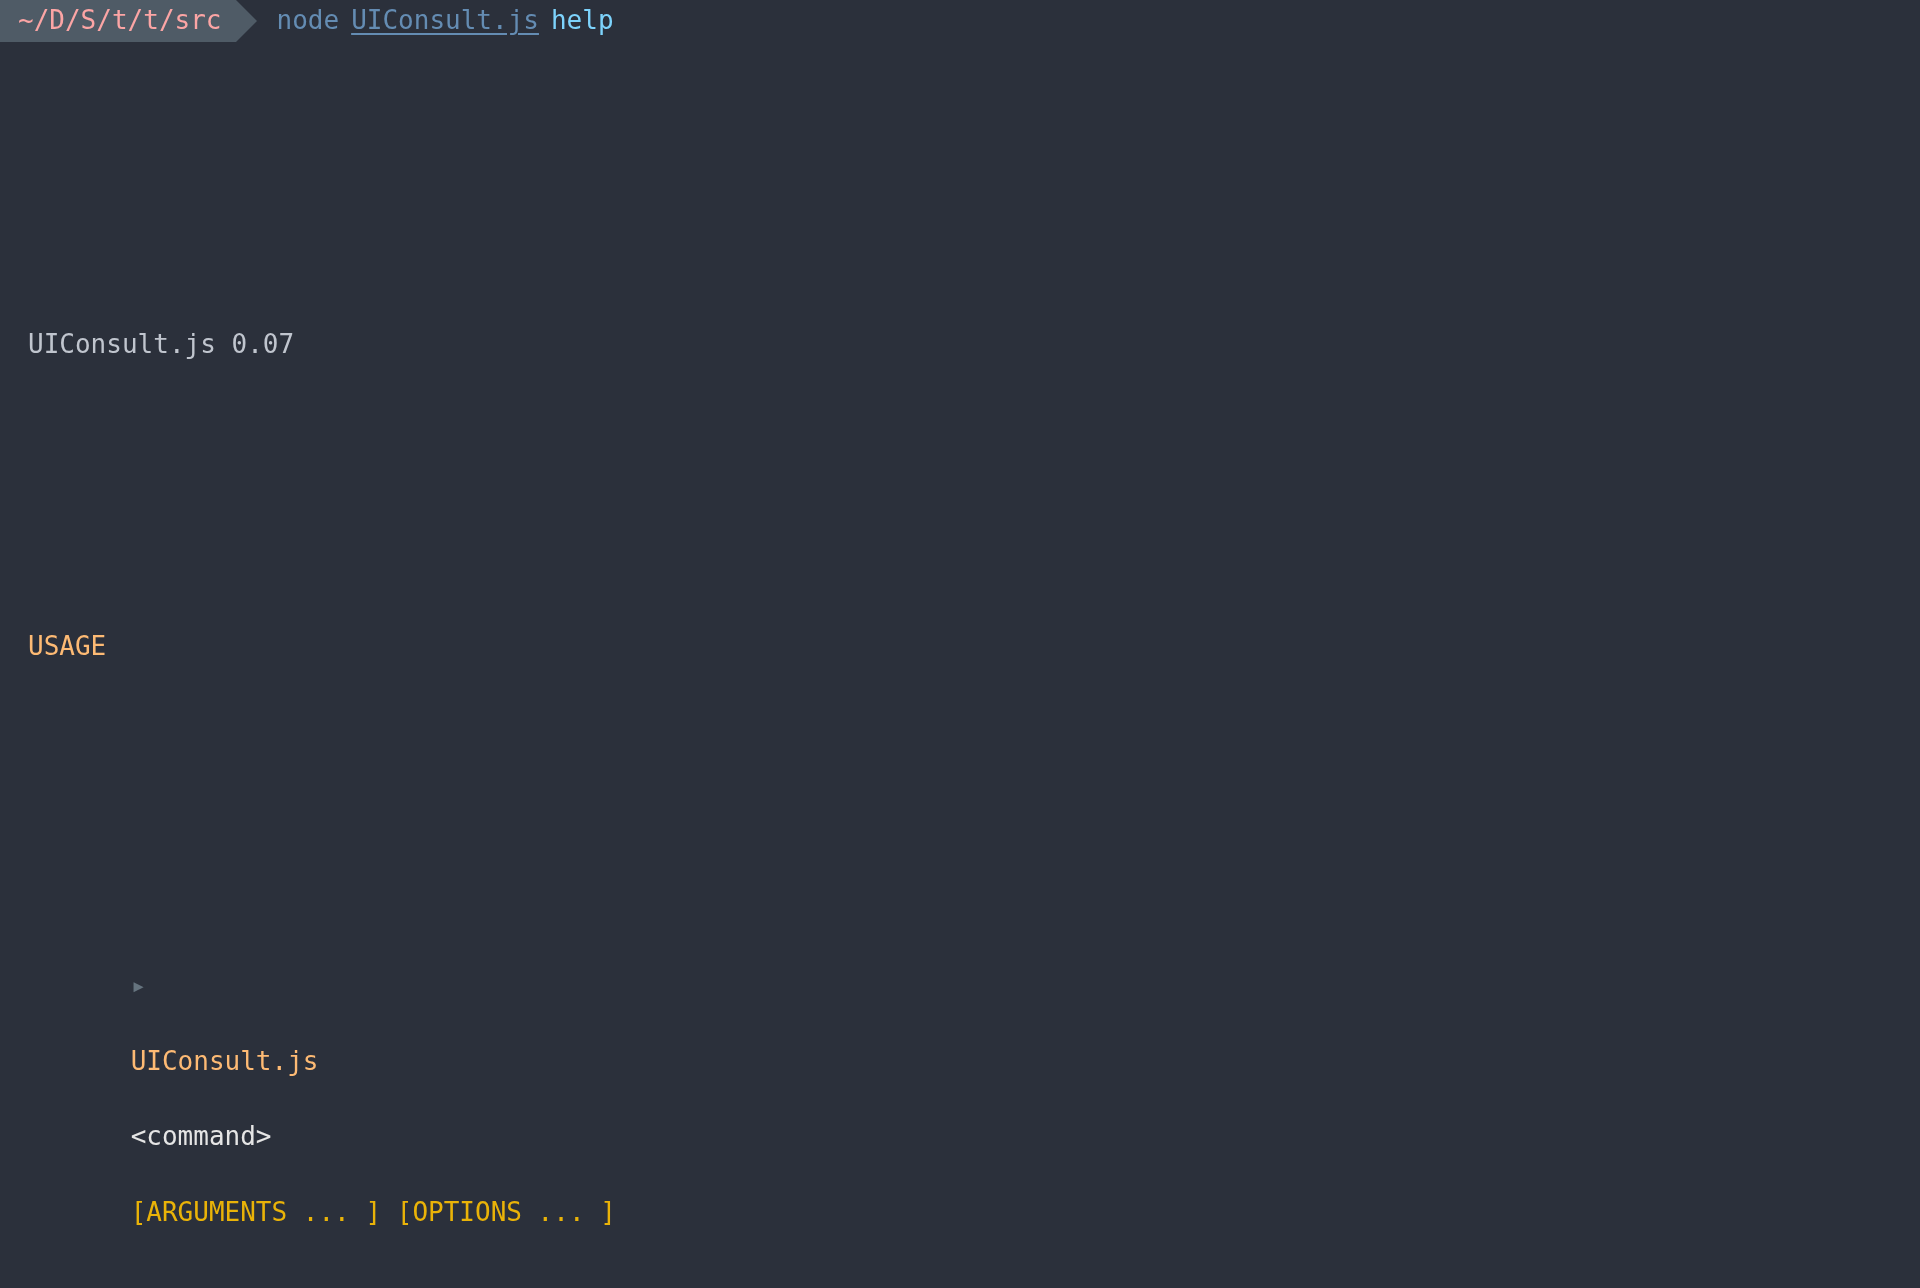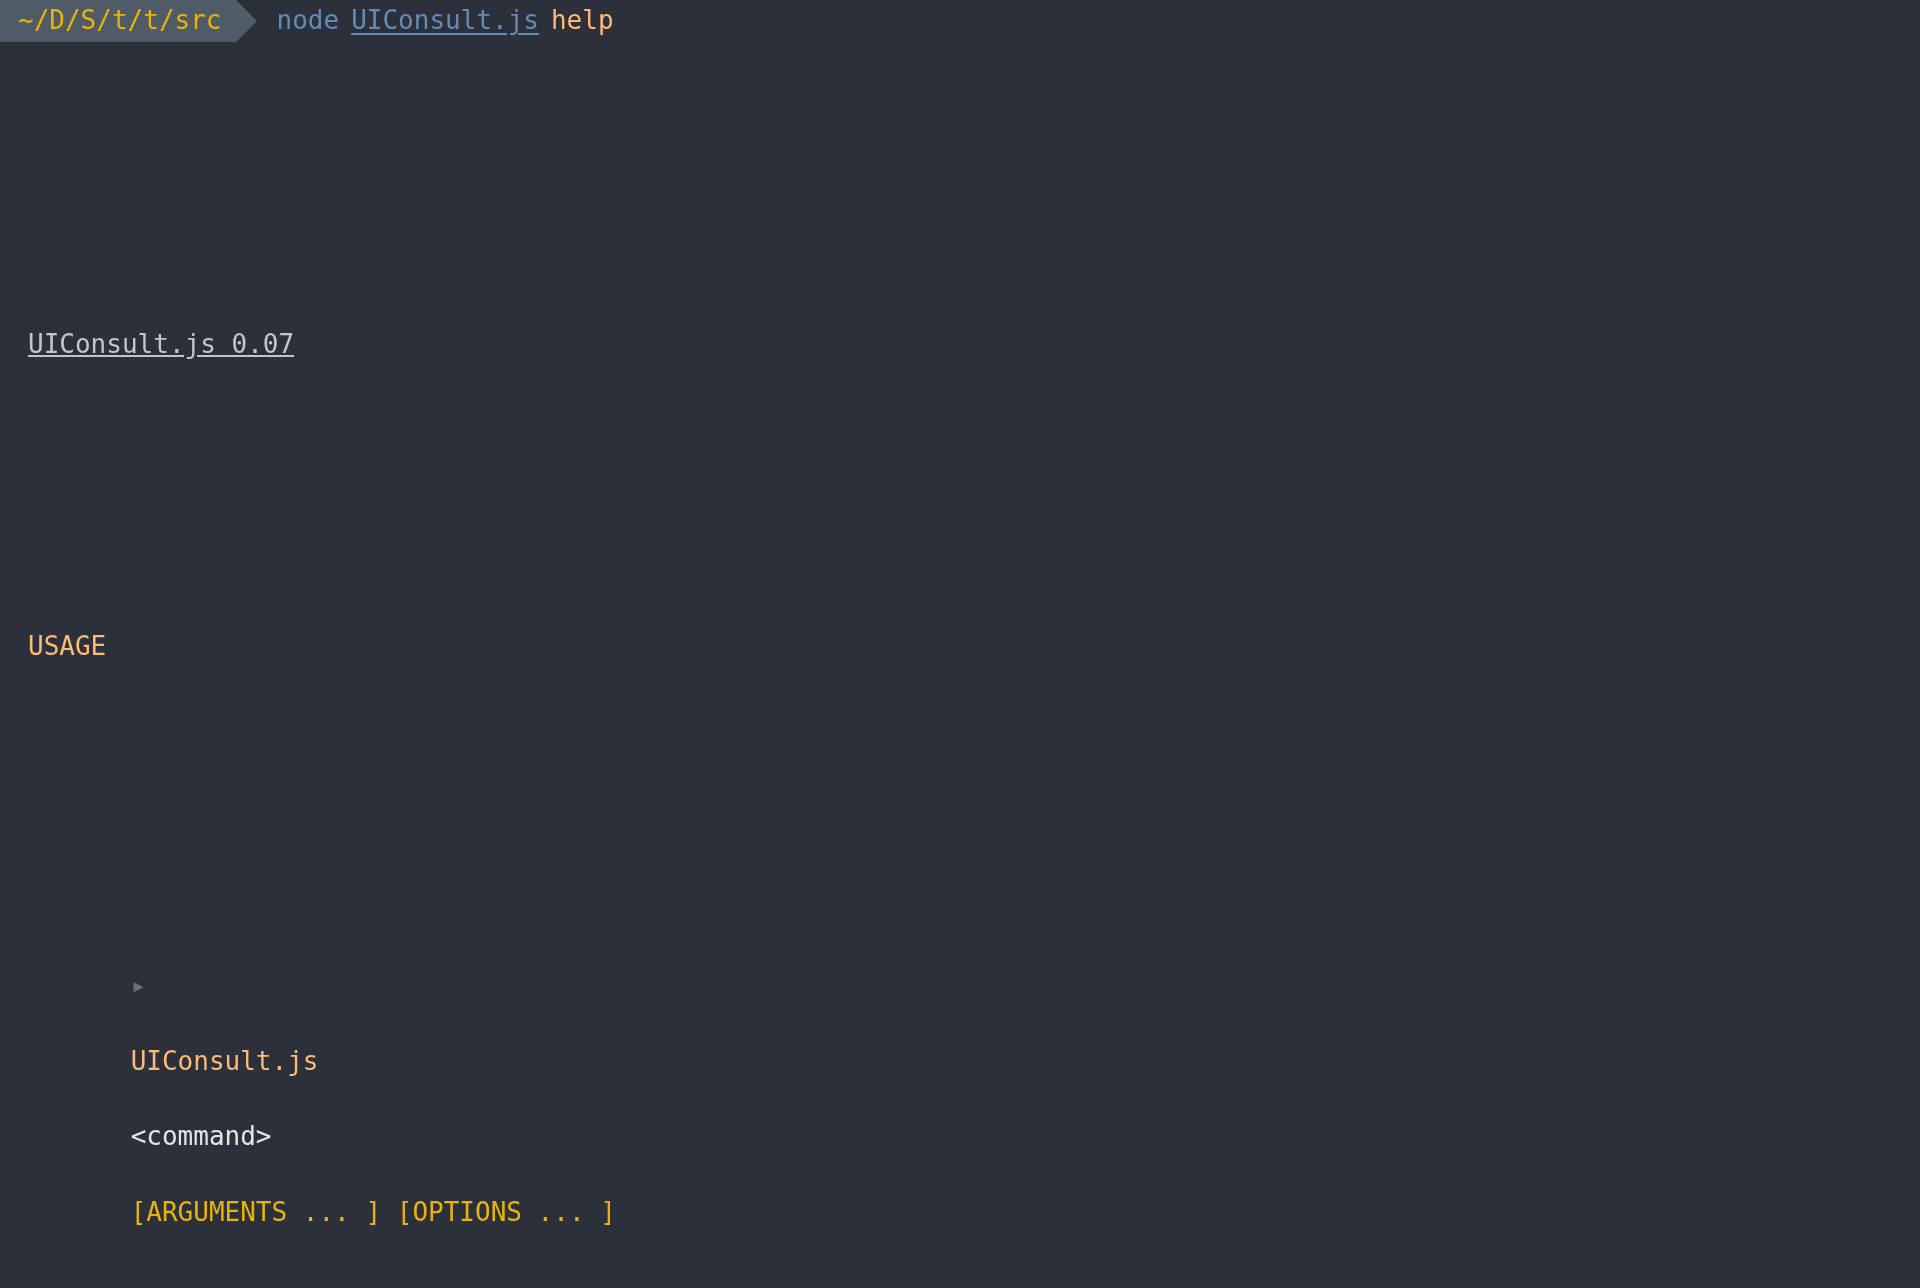--- a/index.html
+++ b/index.html
@@ -20,21 +20,21 @@
     display: flex;
     align-items: center;
     height: 42px;
     background: #2b303b;
     white-space: nowrap;
   }
   .prompt-path-seg {
     display: flex;
     align-items: center;
     background: #4f5b66;
-    color: #eab308;
+    color: #fca5a5;
     height: 42px;
     padding: 0 14px 0 18px;
     position: relative;
     font-weight: 400;
   }
   .prompt-powerline {
     width: 0;
     height: 0;
     border-top: 21px solid transparent;
     border-bottom: 21px solid transparent;
@@ -45,28 +45,28 @@
     display: flex;
     align-items: center;
     gap: 12px;
   }
   .prompt-node { color: #648cb3; }
   .prompt-script {
     color: #648cb3;
     text-decoration: underline;
     text-underline-offset: 4px;
   }
-  .prompt-arg { color: #fdba74; text-align: center; }
+  .prompt-arg { color: #7dd3fc; text-align: center; }
 
   .content {
     padding: 20px 28px 0 28px;
     white-space: pre-wrap;
   }
 
-  .title-line { color: #c0c5ce; text-decoration: underline; }
+  .title-line { color: #c0c5ce; }
   .heading    { color: #fdba74; }
   .dim        { color: #eab308; }
 
   .cmd  { color: #e5e5e5; }
   .arrow{ color: #65737e; }
 
   .pad-left-1 { padding-left: 40px; }
   .empty-line { height: 38px; }
 </style>
 </head>

